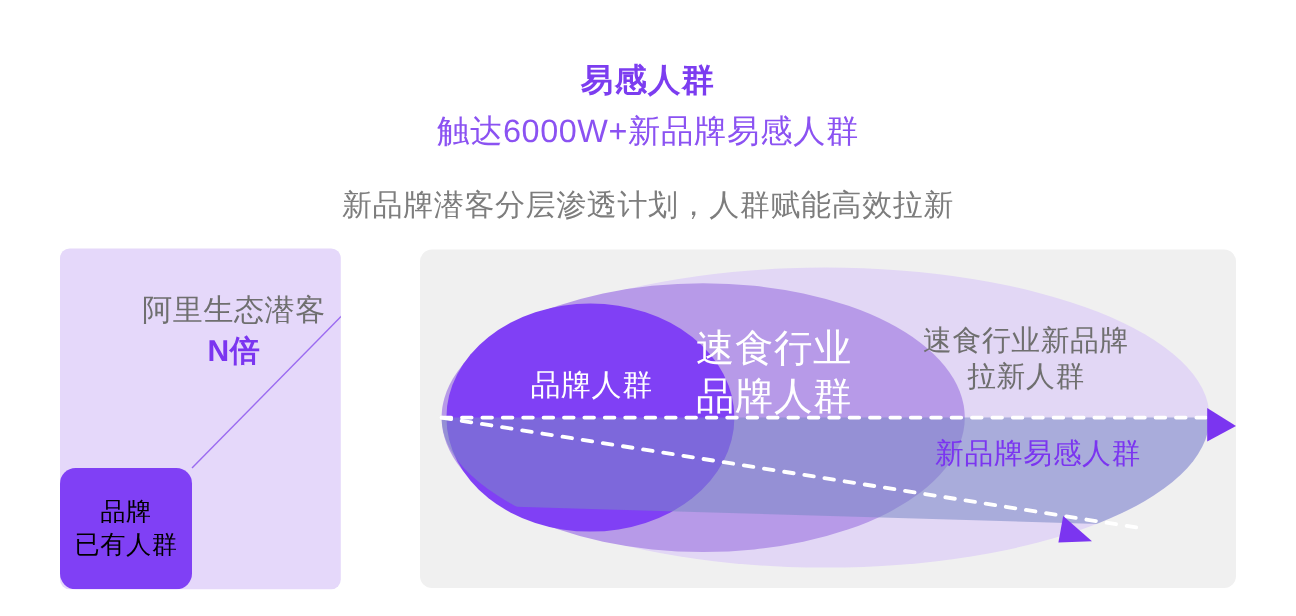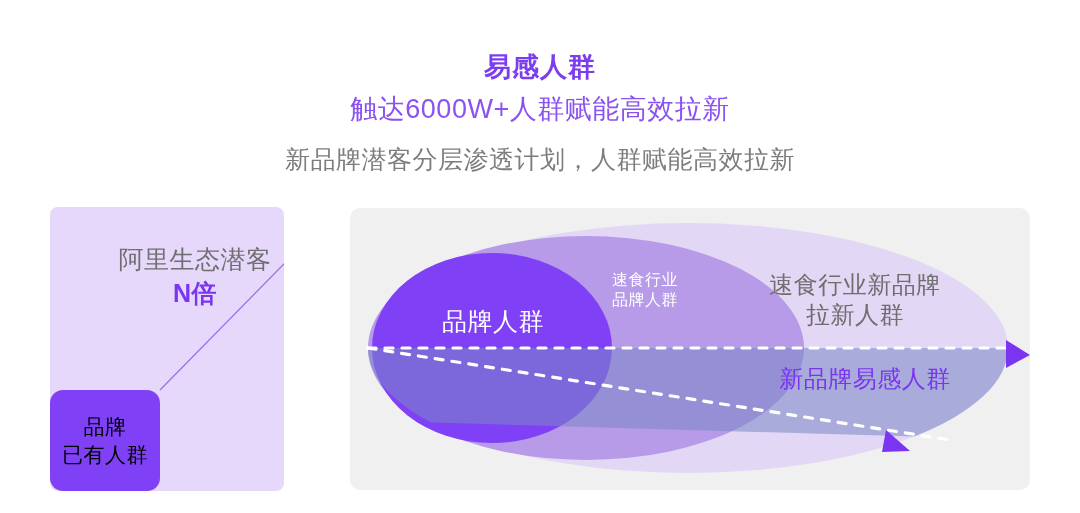--- a/index.html
+++ b/index.html
@@ -35,21 +35,21 @@
   #subtitle {
     margin: 0;
     padding-top: 11px;
     font-size: 27px;
     font-weight: normal;
     color: #8b52f2;
     letter-spacing: 0.5px;
     line-height: 1.15;
   }
   #tagline {
-    margin: 0;
+    margin: 12px;
     padding-top: 20px;
     font-size: 25px;
     font-weight: normal;
     color: #7d7d7d;
     letter-spacing: 0.5px;
     line-height: 1.15;
   }
 
   
   #left-panel {
@@ -135,21 +135,21 @@
     left: 38px;
     top: 98px;
     width: 210px;
     font-size: 25px;
     color: #ffffff;
   }
   #label-industry-new {
     left: 205px;
     top: 62px;
     width: 180px;
-    font-size: 16px;
+    font-size: 32px;
     color: #ffffff;
   }
   #label-industry-brand {
     left: 390px;
     top: 62px;
     width: 230px;
     font-size: 24px;
     color: #6f6f6f;
   }
   #label-sensitive {
@@ -158,21 +158,21 @@
     width: 230px;
     font-size: 24px;
     color: #7b35f0;
   }
 </style>
 </head>
 <body>
 
 <div id="header">
   <h1 id="title">易感人群</h1>
-  <h2 id="subtitle">触达6000W+人群赋能高效拉新</h2>
+  <h2 id="subtitle">触达6000W+新品牌易感人群</h2>
   <p id="tagline">新品牌潜客分层渗透计划，人群赋能高效拉新</p>
 </div>
 
 <div id="left-panel">
 
   <svg id="left-panel-diagonal" width="290" height="284" viewBox="0 0 290 284">
     <line x1="110" y1="183" x2="290" y2="0" stroke="#9b6bf0" stroke-width="1.2"></line>
   </svg>
 
   <div id="left-caption">

